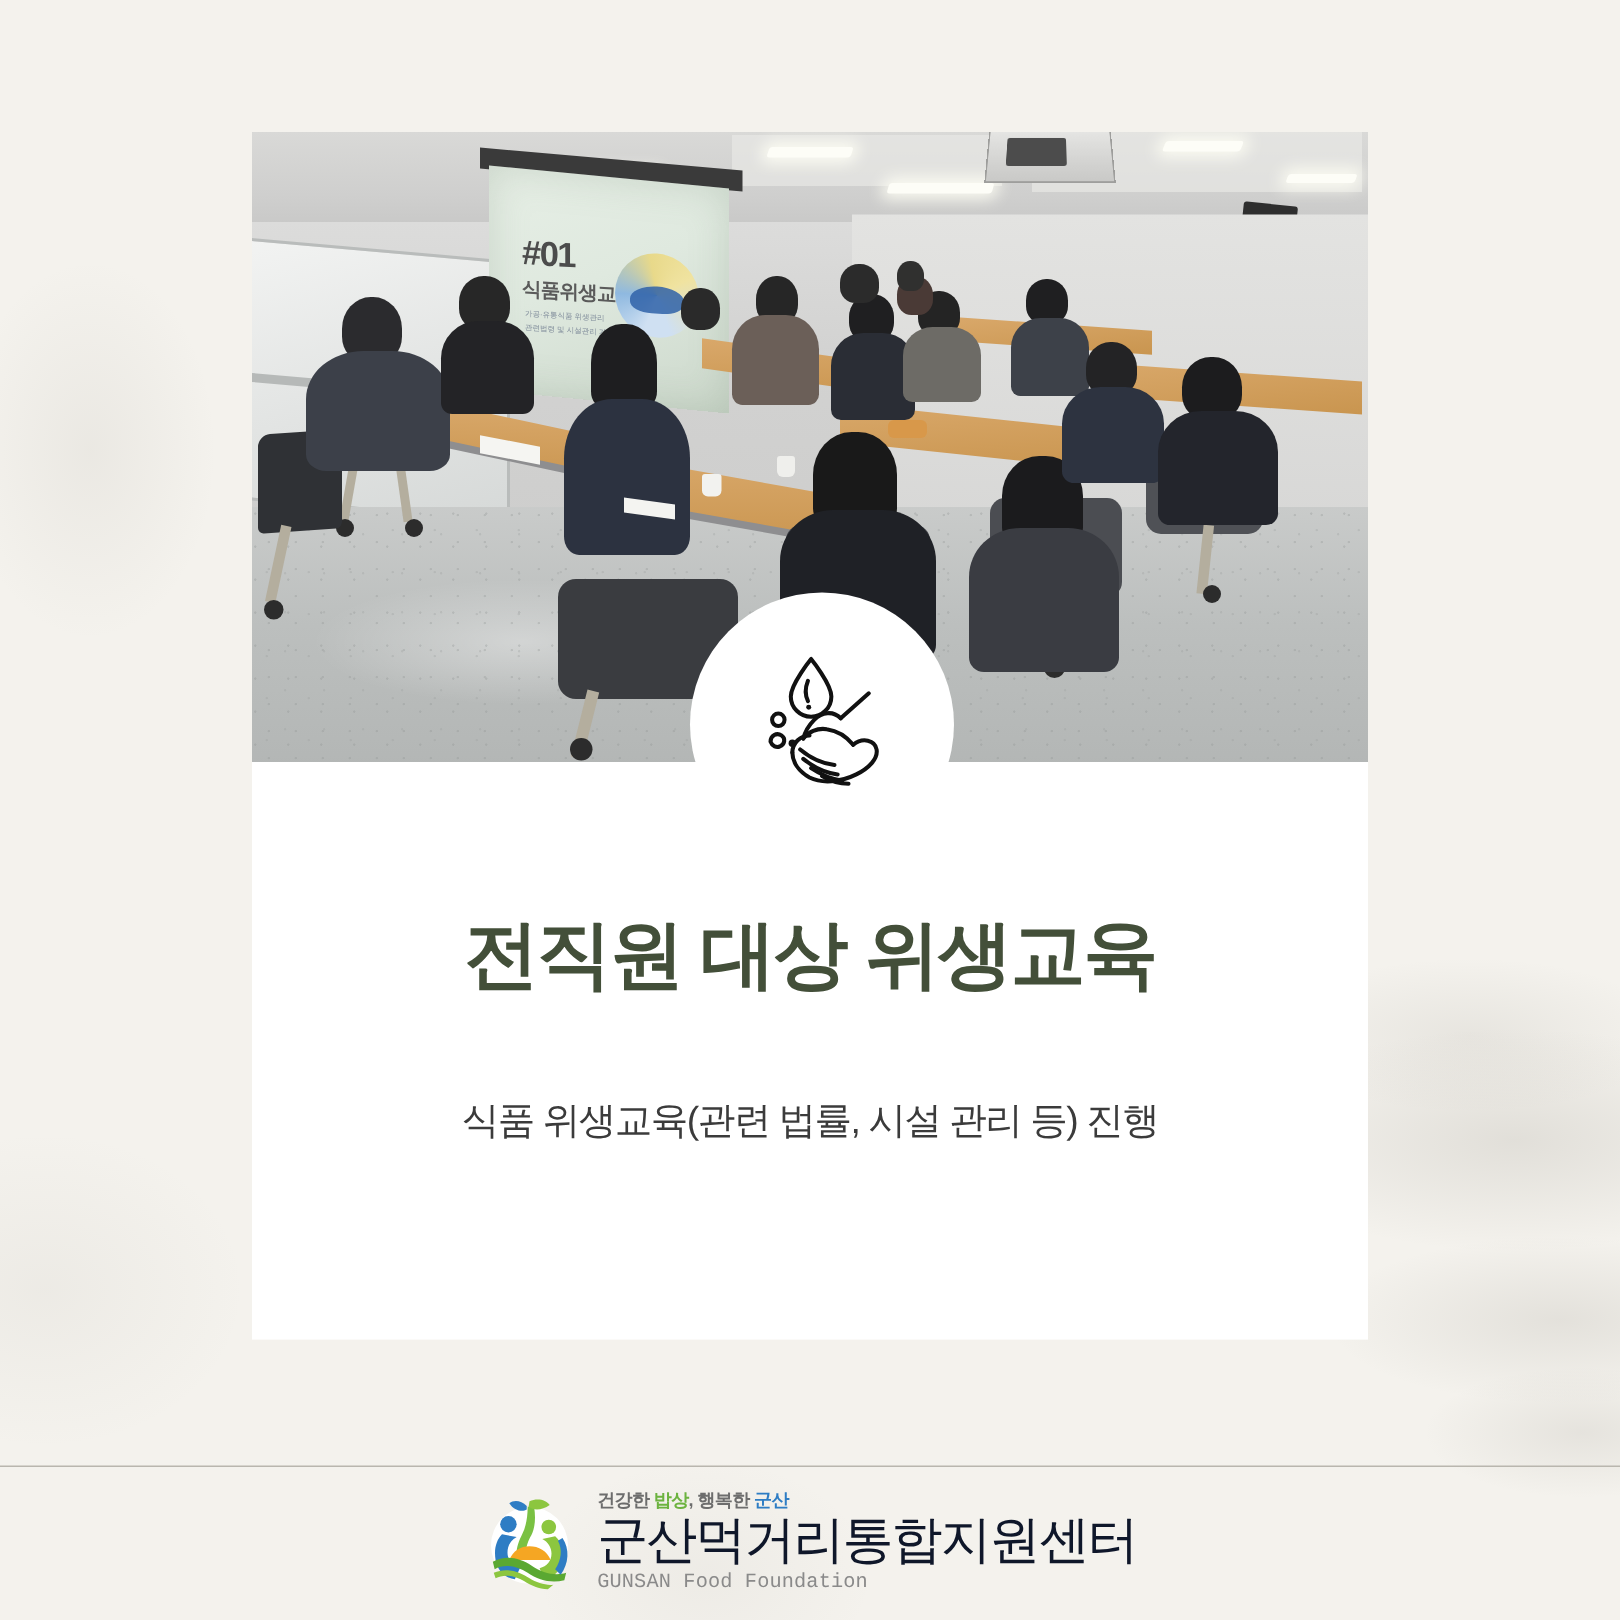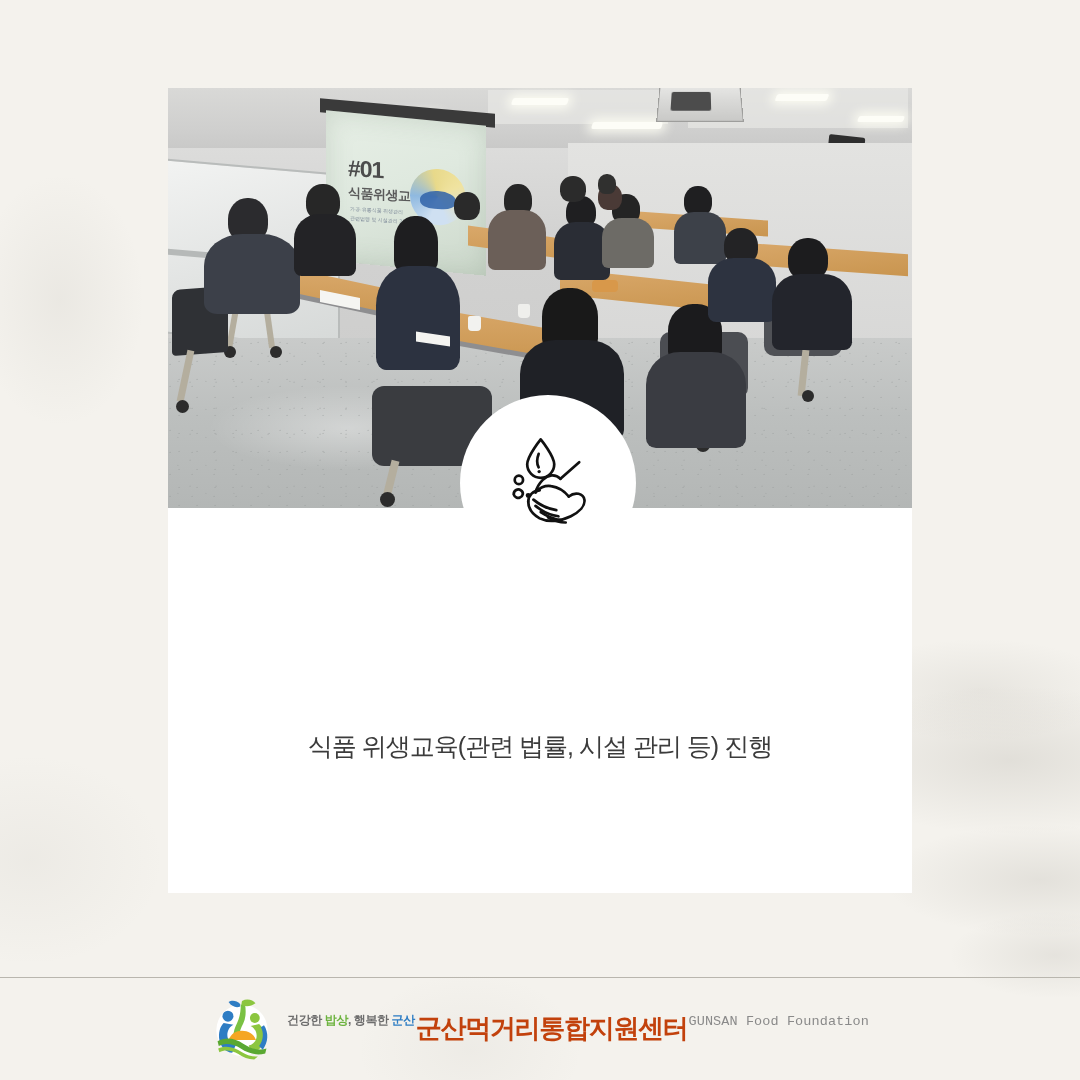--- a/index.html
+++ b/index.html
@@ -164,29 +164,29 @@
   .divider{
     position:absolute; left:0; top:977px; width:1080px; height:1px;
     background:#b9b6ae; z-index:2;
   }
   .footer{
     position:absolute; left:0; top:978px; width:1080px; height:102px;
     z-index:2; display:flex; align-items:center; justify-content:center;
     gap:14px;
   }
   .logo-mark{ width:62px; height:66px; flex:0 0 auto; }
-  .logo-text{ display:flex; flex-direction:row; gap:1px; }
+  .logo-text{ display:flex; flex-direction:column; gap:1px; }
   .logo-tagline{
     font-size:12px; font-weight:700; letter-spacing:-.4px;
     color:#6d6d6d; line-height:1.1;
   }
   .logo-tagline .gr{ color:#6cb33f; }
   .logo-tagline .bl{ color:#2e7dc4; }
   .logo-name{
-    font-size:26px; font-weight:700; color:#c2410c;
+    font-size:34px; font-weight:400; color:#0f172a;
     letter-spacing:-1.3px; line-height:1.15;
   }
   .logo-sub{
     font-size:13.5px; color:#8a8a8a; letter-spacing:.1px; line-height:1.2;font-family:Liberation Mono, monospace;
   }
 </style>
 </head>
 <body>
 
 <div class="bg-texture"></div>
@@ -299,20 +299,21 @@
     <div class="prs" style="left:430px;top:86px;width:18px;height:20px;background:#30302f;"></div>
 
     <div style="position:absolute;left:300px;top:228px;width:13px;height:15px;background:#f2f2ef;border-radius:2px 2px 4px 4px;"></div>
     <div style="position:absolute;left:350px;top:216px;width:12px;height:14px;background:#efefec;border-radius:2px 2px 4px 4px;"></div>
     <div style="position:absolute;left:248px;top:246px;width:34px;height:10px;background:#f4f4f1;transform:skewY(8deg);"></div>
     <div style="position:absolute;left:152px;top:206px;width:40px;height:12px;background:#f5f5f2;transform:skewY(11deg);"></div>
     <div style="position:absolute;left:424px;top:192px;width:26px;height:12px;background:#d8984a;border-radius:4px;"></div>
   </div>
 
   <div class="text-area">
+    <div class="title">전직원 대상 위생교육</div>
     <div class="subtitle">식품 위생교육(관련 법률, 시설 관리 등) 진행</div>
   </div>
 
   <div class="badge">
     <svg viewBox="0 0 100 100">
       <g fill="none" stroke="#111111" stroke-width="2.6" stroke-linecap="round" stroke-linejoin="round">
 
         <path d="M43 8 C43 8 30 24 30 32 A13 13 0 0 0 56 32 C56 24 43 8 43 8 Z"></path>
         <path d="M41 22 C39 27 39 31 41 35"></path>
         <circle cx="41.5" cy="39" r="1.6" fill="#111111" stroke="none"></circle>

